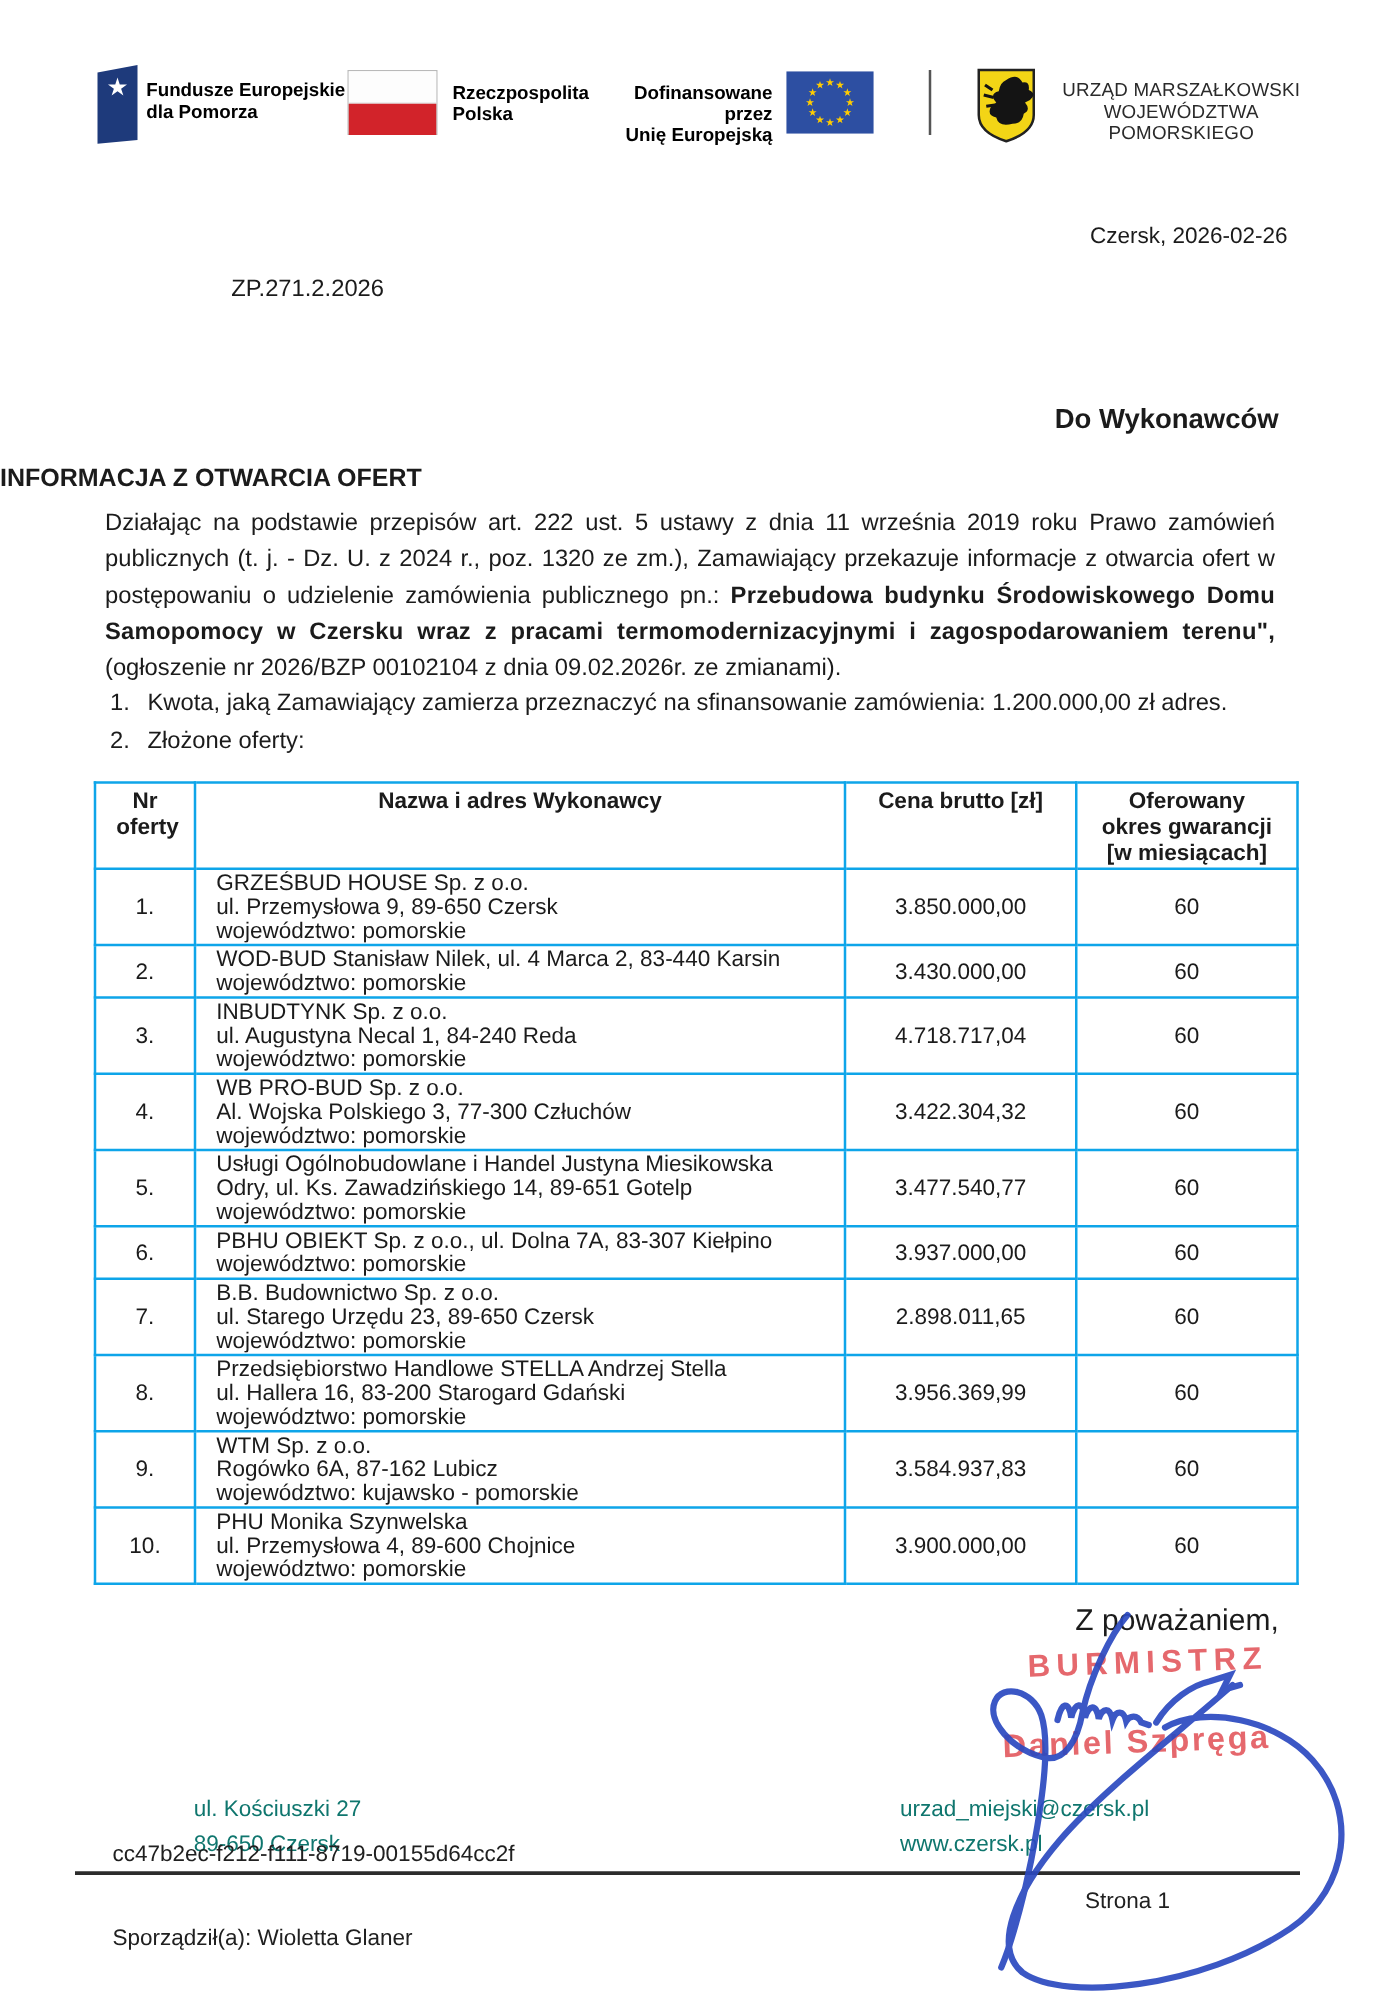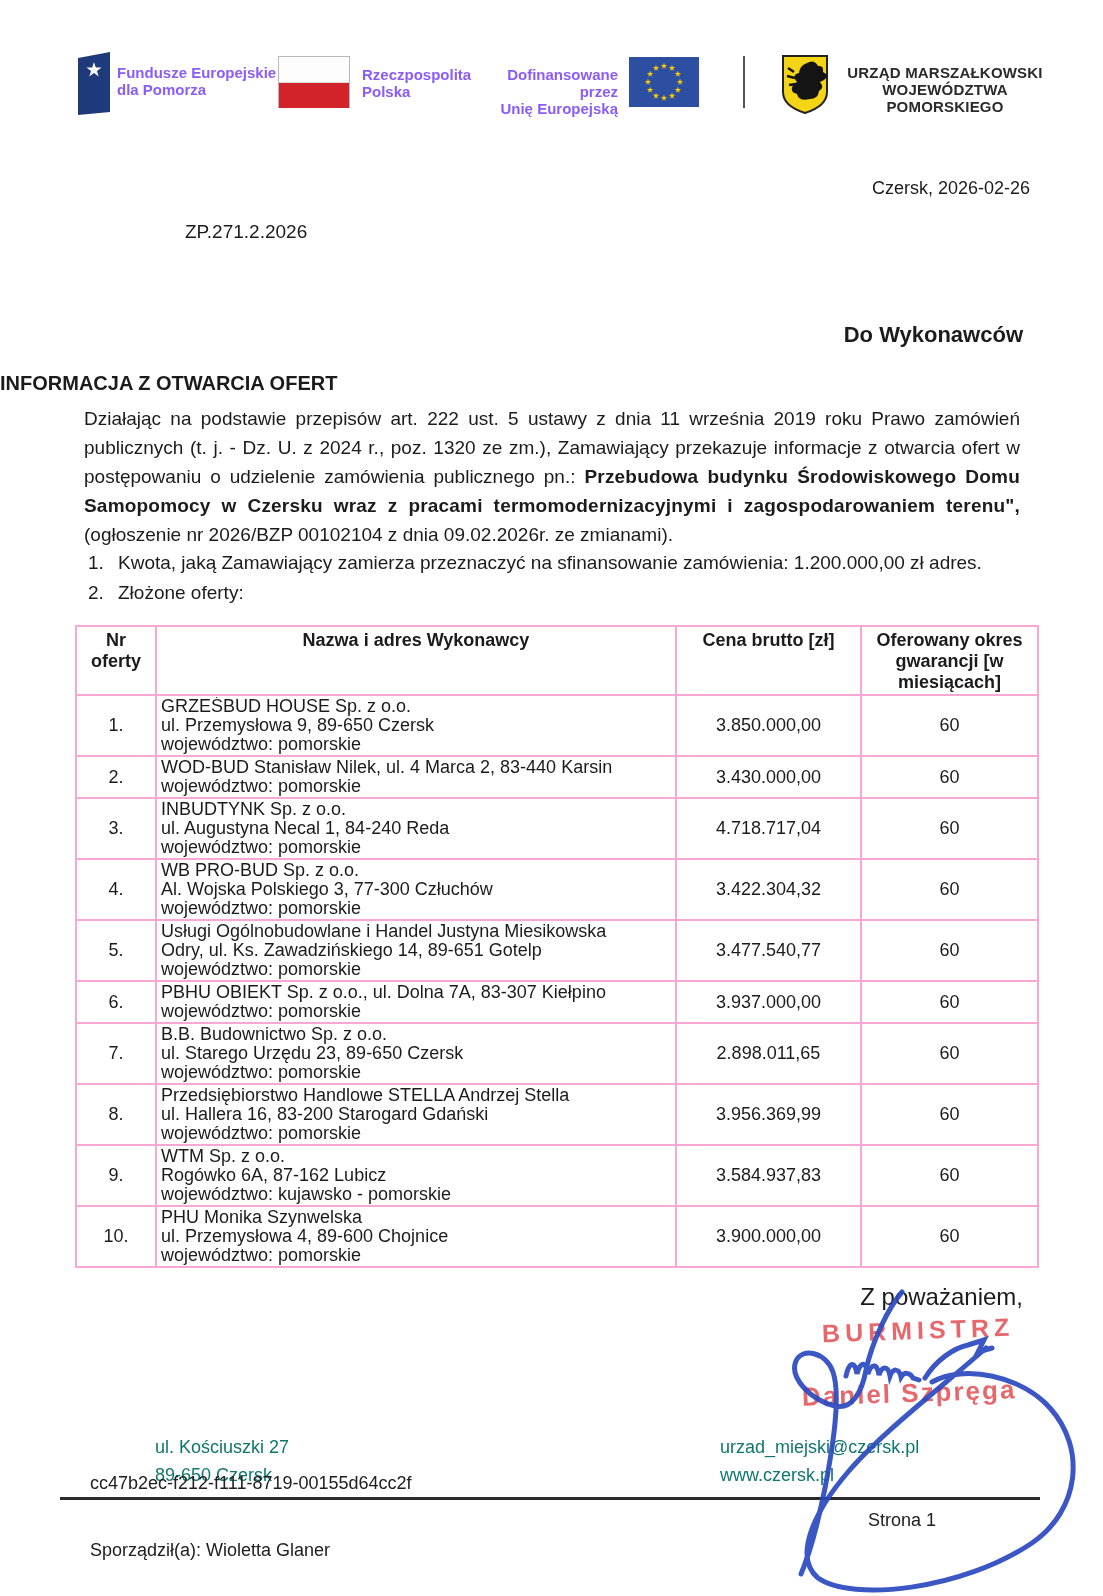--- a/index.html
+++ b/index.html
@@ -3,42 +3,42 @@
 <meta charset="utf-8">
 <style>
   html,body{margin:0;padding:0;background:#ffffff;}
   .page{
     position:relative;width:1103px;height:1596px;background:#ffffff;
     font-family:"Liberation Sans", sans-serif;color:#1b1b1b;overflow:hidden;
   }
   .abs{position:absolute;}
 
   
-  .logo-text{font-weight:bold;font-size:15px;line-height:17px;color:#8b5cf6;}
-  .um-text{font-weight:bold;font-size:15px;line-height:17px;color:#2a2a2a;text-align:center;letter-spacing:.2px;}
+  .logo-text{font-weight:bold;font-size:15px;line-height:17px;color:#000000;}
+  .um-text{font-weight:normal;font-size:15px;line-height:17px;color:#2a2a2a;text-align:center;letter-spacing:.2px;}
   .vdivider{width:2px;height:52px;background:#555;}
   .pl-flag{width:72px;height:52px;border:1px solid #b9b9b9;box-sizing:border-box;}
   .pl-flag .w{height:50%;background:#fdfdfd;border-bottom:1px solid #ddd;}
   .pl-flag .r{height:50%;background:#d2232a;}
 
   
   .date-line{font-size:18px;}
   .reference{font-size:19px;}
   .addressee{font-size:22px;font-weight:bold;}
   .doc-title{font-size:20px;font-weight:bold;text-align:left;width:100%;}
   .intro{font-size:19px;line-height:29px;text-align:justify;margin:0;}
   .intro b{letter-spacing:.2px;margin-top:36px;}
   .list{font-size:19px;line-height:28px;}
   .list-item{display:flex;margin-bottom:2px;}
   .list-item .num{width:30px;flex:0 0 30px;}
   .list-item .txt{flex:1;text-align:justify;}
 
   
   table.offers{border-collapse:collapse;width:962px;font-size:18px;table-layout:fixed;}
-  table.offers th,table.offers td{border:2px solid #f9a8d4;vertical-align:middle;padding:1px 4px;}
+  table.offers th,table.offers td{border:2px solid #0ea5e9;vertical-align:middle;padding:1px 16px;}
   table.offers th{font-weight:bold;text-align:center;line-height:21px;vertical-align:top;padding-top:3px;}
   td.c-nr{text-align:center;width:72px;}
   td.c-name{text-align:left;line-height:19px;}
   td.c-name div{white-space:nowrap;overflow:hidden;}
   td.c-price{text-align:center;width:177px;}
   td.c-war{text-align:center;width:169px;}
   td.vtop{vertical-align:top;padding-top:4px;}
   col.w-nr{width:80px;} col.w-name{width:520px;} col.w-price{width:185px;} col.w-war{width:177px;}
 
   

